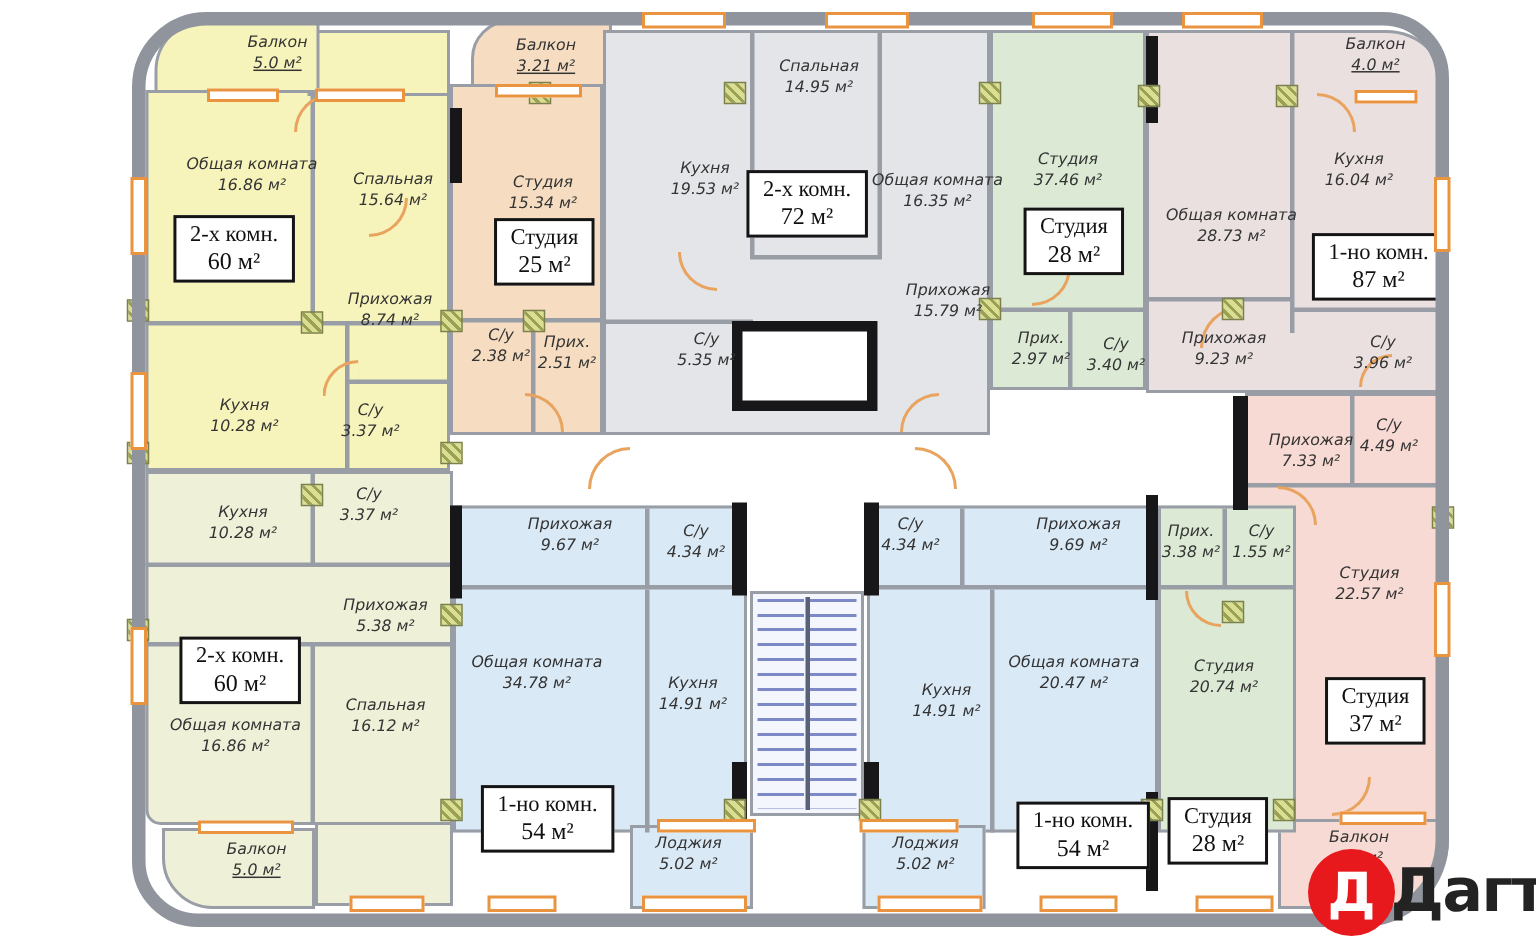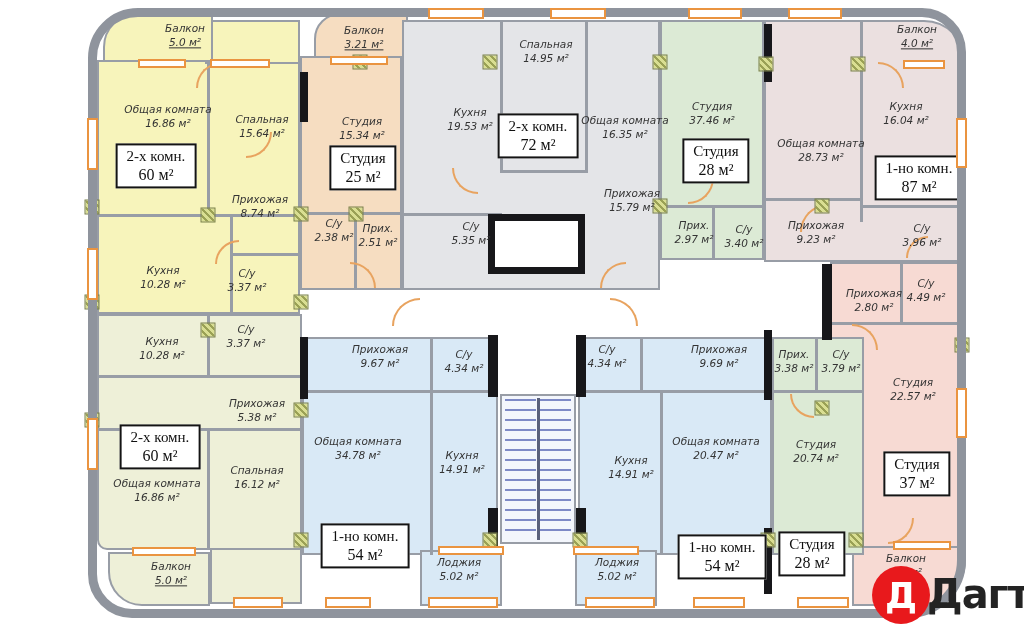--- a/index.html
+++ b/index.html
@@ -286,21 +286,21 @@
       <span class="rn">С/у</span>
       <span class="ra">3.96 м²</span>
     </div>
   <div class="abox" style="left:919px;top:178px">
       <span class="at">1-но комн.</span>
       <span class="aa">87 м²</span>
     </div>
 
   <div class="rl" style="left:874px;top:301px">
       <span class="rn">Прихожая</span>
-      <span class="ra">2.80 м²</span>
+      <span class="ra">7.33 м²</span>
     </div>
   <div class="rl" style="left:926px;top:291px">
       <span class="rn">С/у</span>
       <span class="ra">4.49 м²</span>
     </div>
   <div class="rl" style="left:913px;top:390px">
       <span class="rn">Студия</span>
       <span class="ra">22.57 м²</span>
     </div>
   <div class="rl" style="left:906px;top:566px">
@@ -390,21 +390,21 @@
       <span class="at">1-но комн.</span>
       <span class="aa">54 м²</span>
     </div>
 
   <div class="rl" style="left:794px;top:362px">
       <span class="rn">Прих.</span>
       <span class="ra">3.38 м²</span>
     </div>
   <div class="rl" style="left:841px;top:362px">
       <span class="rn">С/у</span>
-      <span class="ra">3.79 м²</span>
+      <span class="ra">1.55 м²</span>
     </div>
   <div class="rl" style="left:816px;top:452px">
       <span class="rn">Студия</span>
       <span class="ra">20.74 м²</span>
     </div>
   <div class="abox" style="left:812px;top:554px">
       <span class="at">Студия</span>
       <span class="aa">28 м²</span>
     </div>
 

